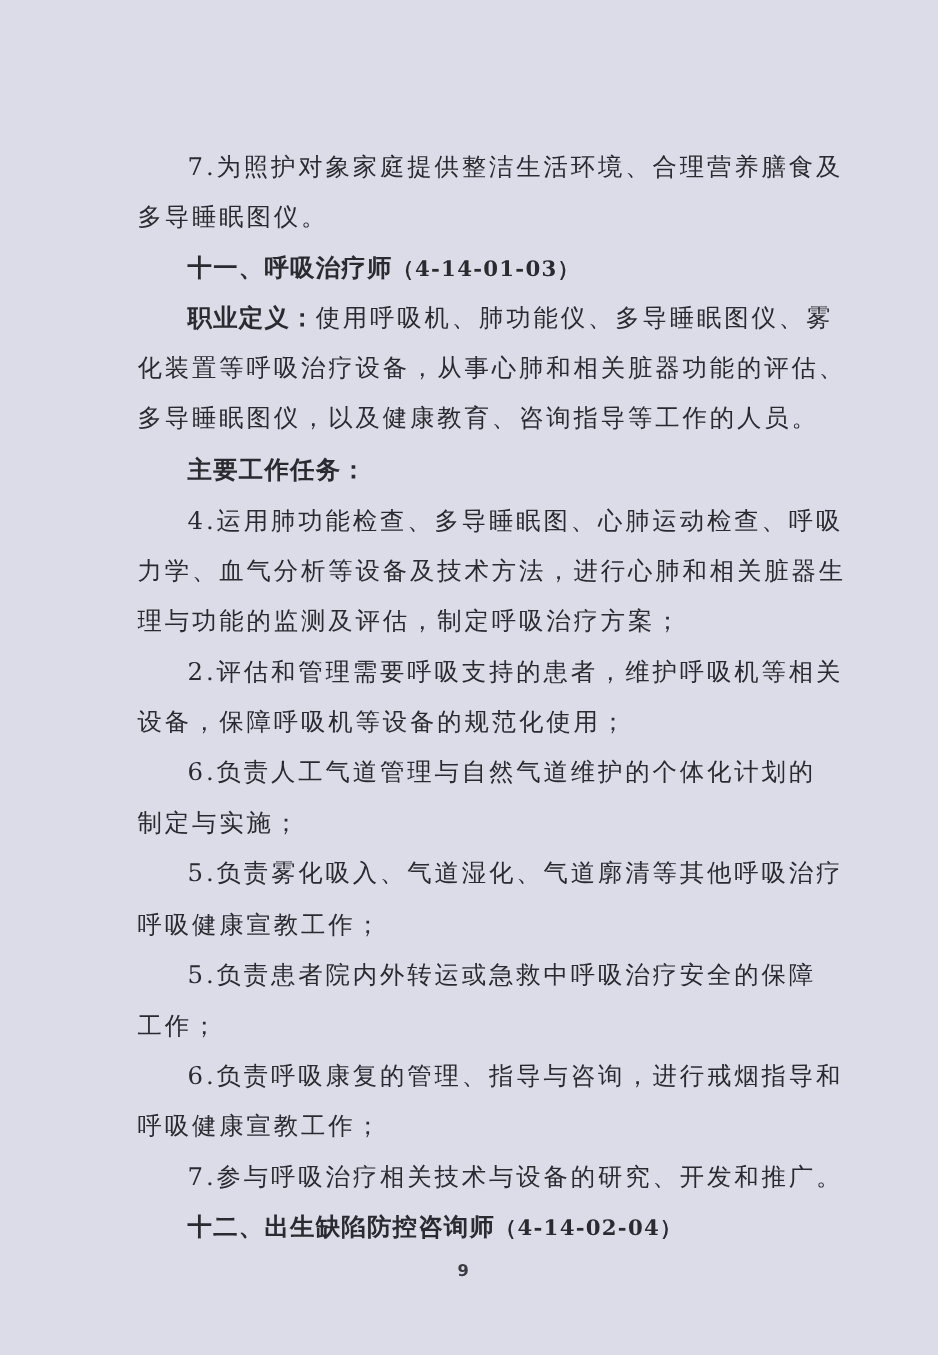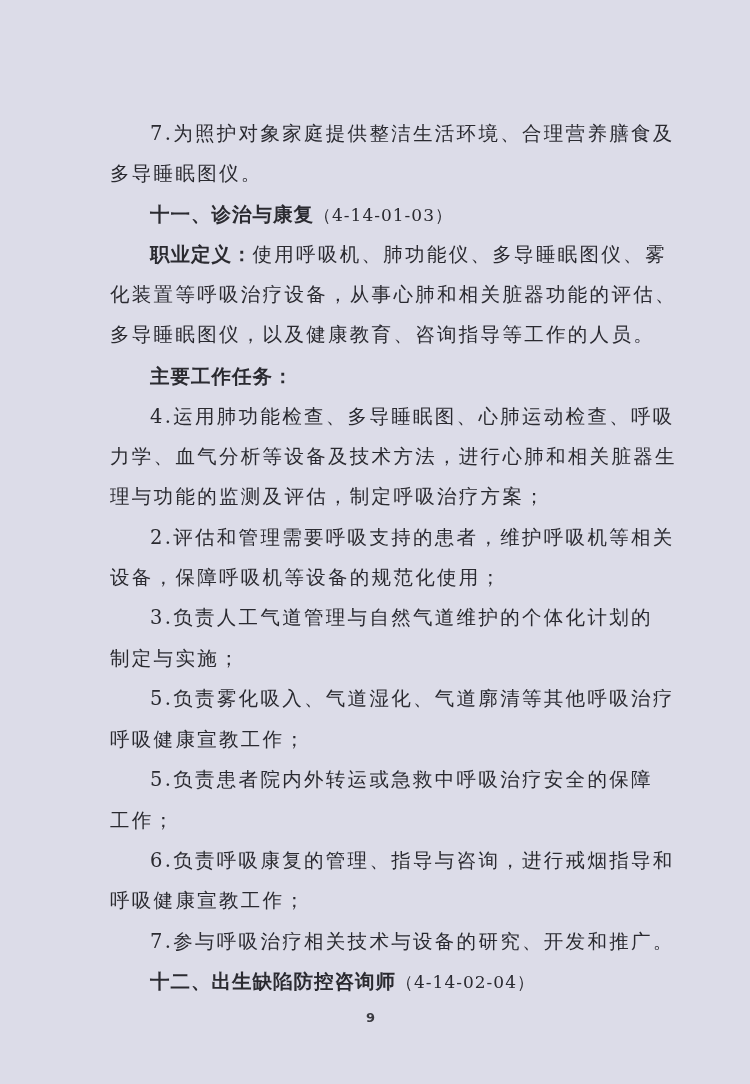--- a/index.html
+++ b/index.html
@@ -30,21 +30,21 @@
       letter-spacing: 2.3px;
     }
     .indent { left: 40px; }
     .heading {
       font-family: "DejaVu Sans", "Liberation Sans", sans-serif;
       font-weight: bold;
       letter-spacing: 1px;
     }
     .code {
       font-family: "DejaVu Serif", "Liberation Serif", serif;
-      font-weight: normal;
+      font-weight: bold;
       font-size: 17px;
       letter-spacing: 1px;
     }
     .label-bold {
       font-family: Liberation Serif, serif;
       font-weight: bold;
       letter-spacing: 1px;
     }
     .page-number {
       position: absolute;
@@ -58,39 +58,39 @@
   </style>
 </head>
 <body>
 
 <div class="page">
 
   <div class="line indent" style="top:121px">7.为照护对象家庭提供整洁生活环境、合理营养膳食及</div>
   <div class="line" style="top:161px">多导睡眠图仪。</div>
 
   <div class="line indent heading" style="top:202px">
-    <span>十一、诊治与康复</span><span class="code">（4-14-01-03）</span>
+    <span>十一、呼吸治疗师</span><span class="code">（4-14-01-03）</span>
   </div>
 
   <div class="line indent" style="top:242px">
     <span class="label-bold">职业定义：</span><span>使用呼吸机、肺功能仪、多导睡眠图仪、雾</span>
   </div>
   <div class="line" style="top:282px">化装置等呼吸治疗设备，从事心肺和相关脏器功能的评估、</div>
   <div class="line" style="top:322px">多导睡眠图仪，以及健康教育、咨询指导等工作的人员。</div>
 
   <div class="line indent label-bold" style="top:364px">主要工作任务：</div>
 
   <div class="line indent" style="top:404px">4.运用肺功能检查、多导睡眠图、心肺运动检查、呼吸</div>
   <div class="line" style="top:444px">力学、血气分析等设备及技术方法，进行心肺和相关脏器生</div>
   <div class="line" style="top:484px">理与功能的监测及评估，制定呼吸治疗方案；</div>
 
   <div class="line indent" style="top:525px">2.评估和管理需要呼吸支持的患者，维护呼吸机等相关</div>
   <div class="line" style="top:565px">设备，保障呼吸机等设备的规范化使用；</div>
 
-  <div class="line indent" style="top:605px">3.负责人工气道管理与自然气道维护的个体化计划的</div>
+  <div class="line indent" style="top:605px">6.负责人工气道管理与自然气道维护的个体化计划的</div>
   <div class="line" style="top:646px">制定与实施；</div>
 
   <div class="line indent" style="top:686px">5.负责雾化吸入、气道湿化、气道廓清等其他呼吸治疗</div>
   <div class="line" style="top:727px">呼吸健康宣教工作；</div>
 
   <div class="line indent" style="top:767px">5.负责患者院内外转运或急救中呼吸治疗安全的保障</div>
   <div class="line" style="top:808px">工作；</div>
 
   <div class="line indent" style="top:848px">6.负责呼吸康复的管理、指导与咨询，进行戒烟指导和</div>
   <div class="line" style="top:888px">呼吸健康宣教工作；</div>

